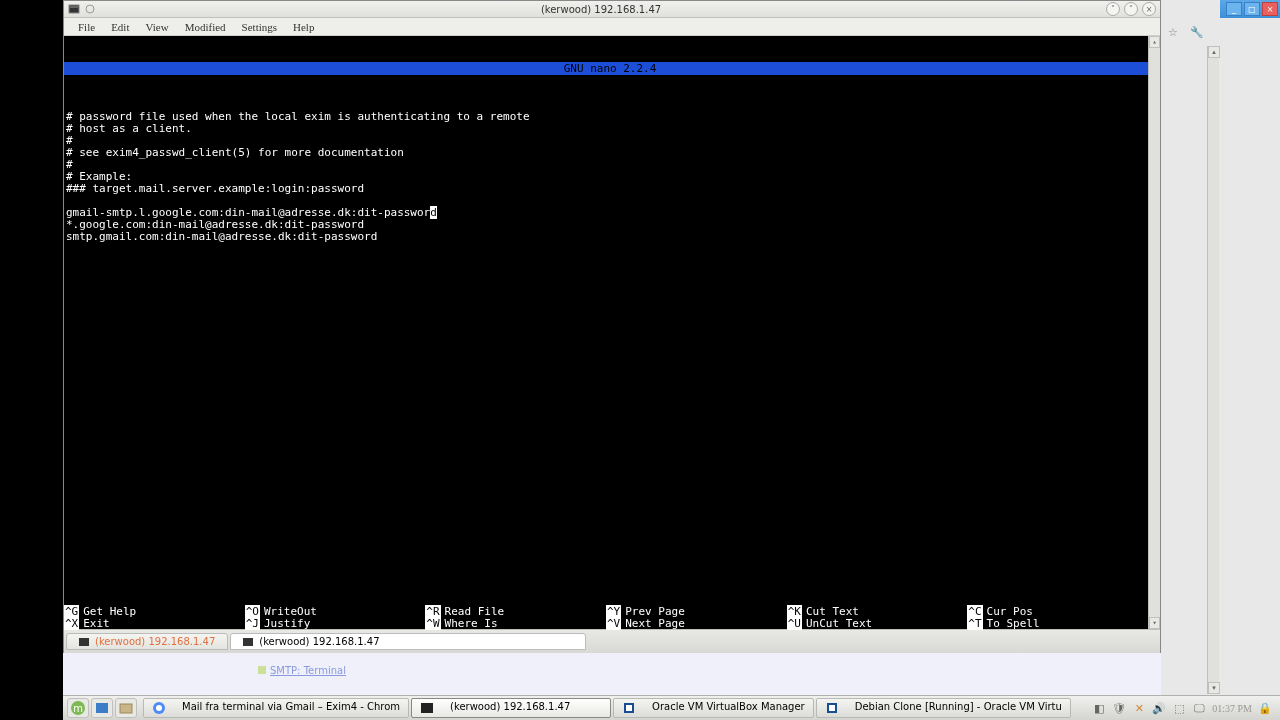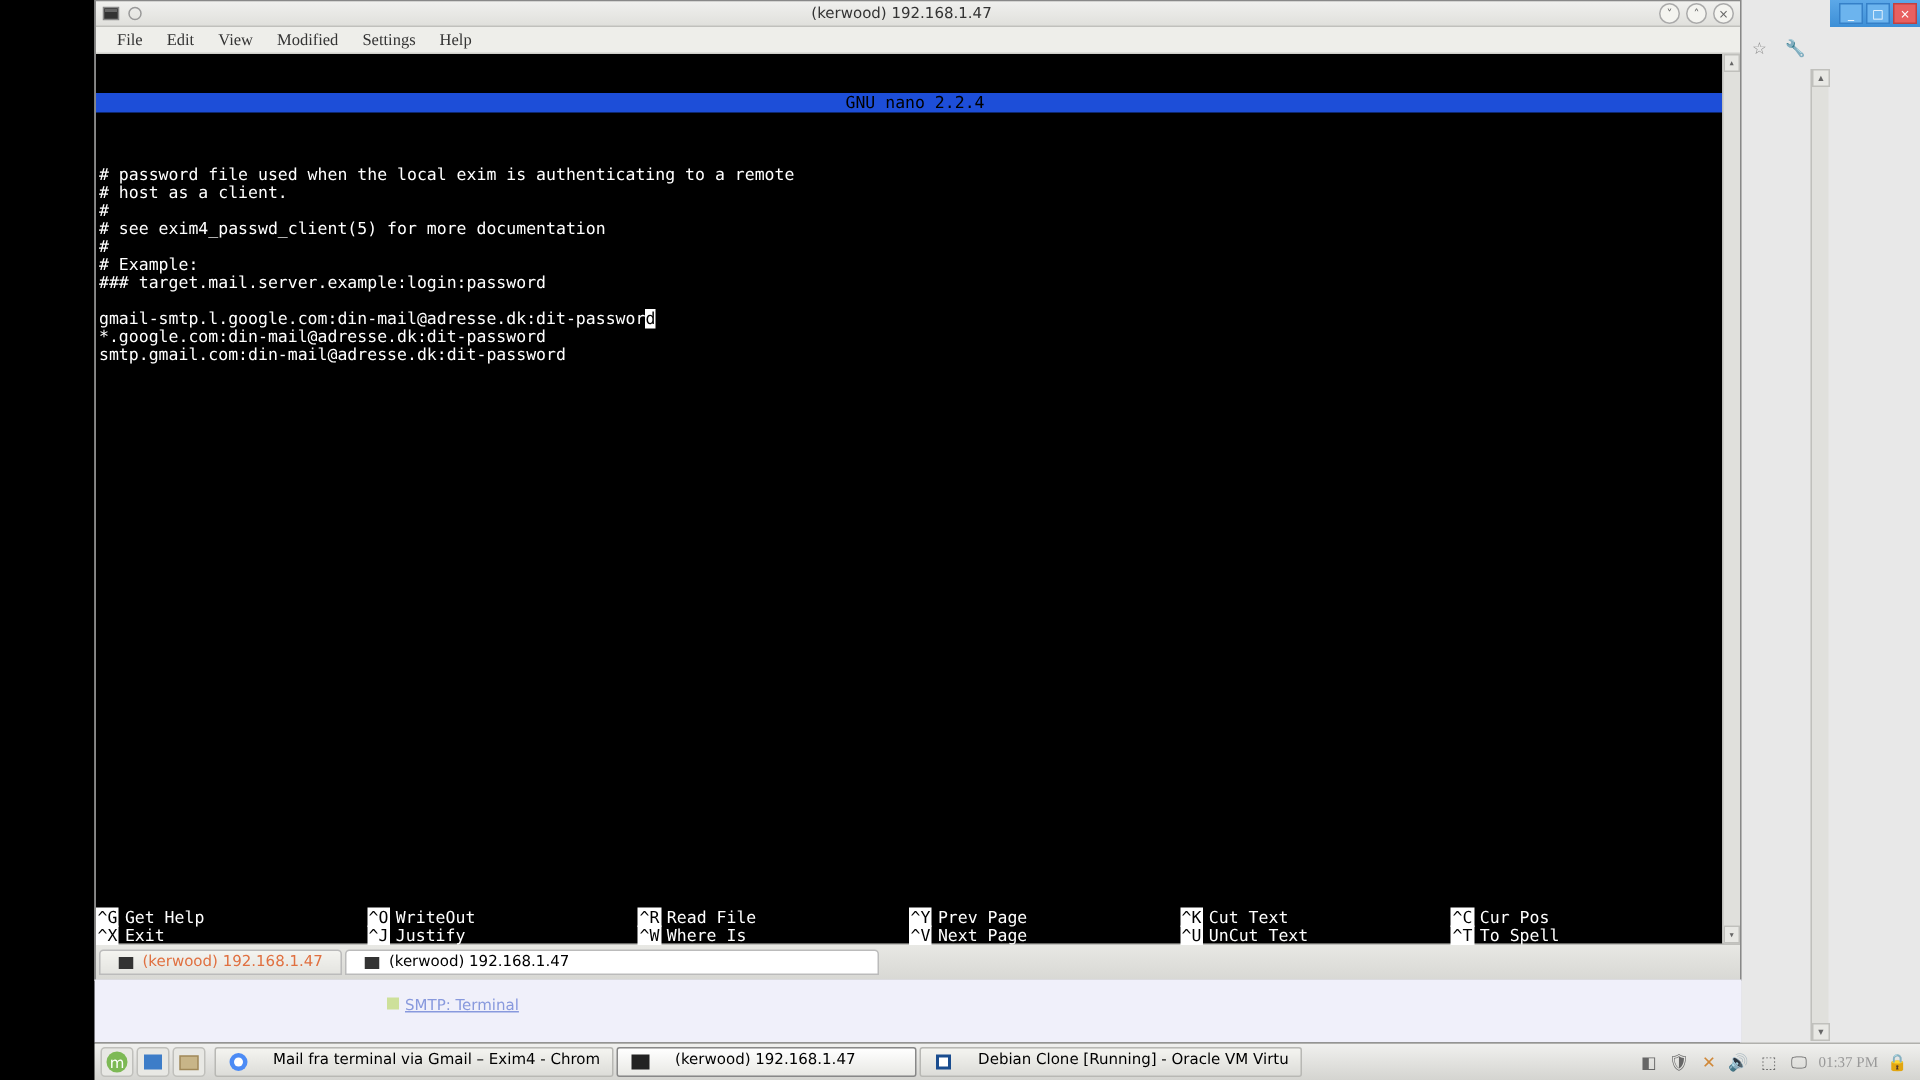--- a/index.html
+++ b/index.html
@@ -427,20 +427,27 @@
         <span><svg width="14" height="14" viewBox="0 0 14 14">
             <rect x="1" y="2" width="12" height="10" fill="#222"></rect>
           </svg></span>
         <span>(kerwood) 192.168.1.47</span>
       </div>
       <div class="taskbar-item">
         <span><svg width="14" height="14" viewBox="0 0 14 14">
             <rect x="2" y="2" width="10" height="10" fill="#1a4d8f"></rect>
             <rect x="4" y="4" width="6" height="6" fill="#fff"></rect>
           </svg></span>
+        <span>Oracle VM VirtualBox Manager</span>
+      </div>
+      <div class="taskbar-item">
+        <span><svg width="14" height="14" viewBox="0 0 14 14">
+            <rect x="2" y="2" width="10" height="10" fill="#1a4d8f"></rect>
+            <rect x="4" y="4" width="6" height="6" fill="#fff"></rect>
+          </svg></span>
         <span>Debian Clone [Running] - Oracle VM Virtu</span>
       </div>
     </div>
   <div class="taskbar-tray">
     <div class="tray-icon">◧</div>
     <div class="tray-icon">🛡</div>
     <div class="tray-icon" style="color:#d08838">✕</div>
     <div class="tray-icon">🔊</div>
     <div class="tray-icon">⬚</div>
     <div class="tray-icon">🖵</div>

